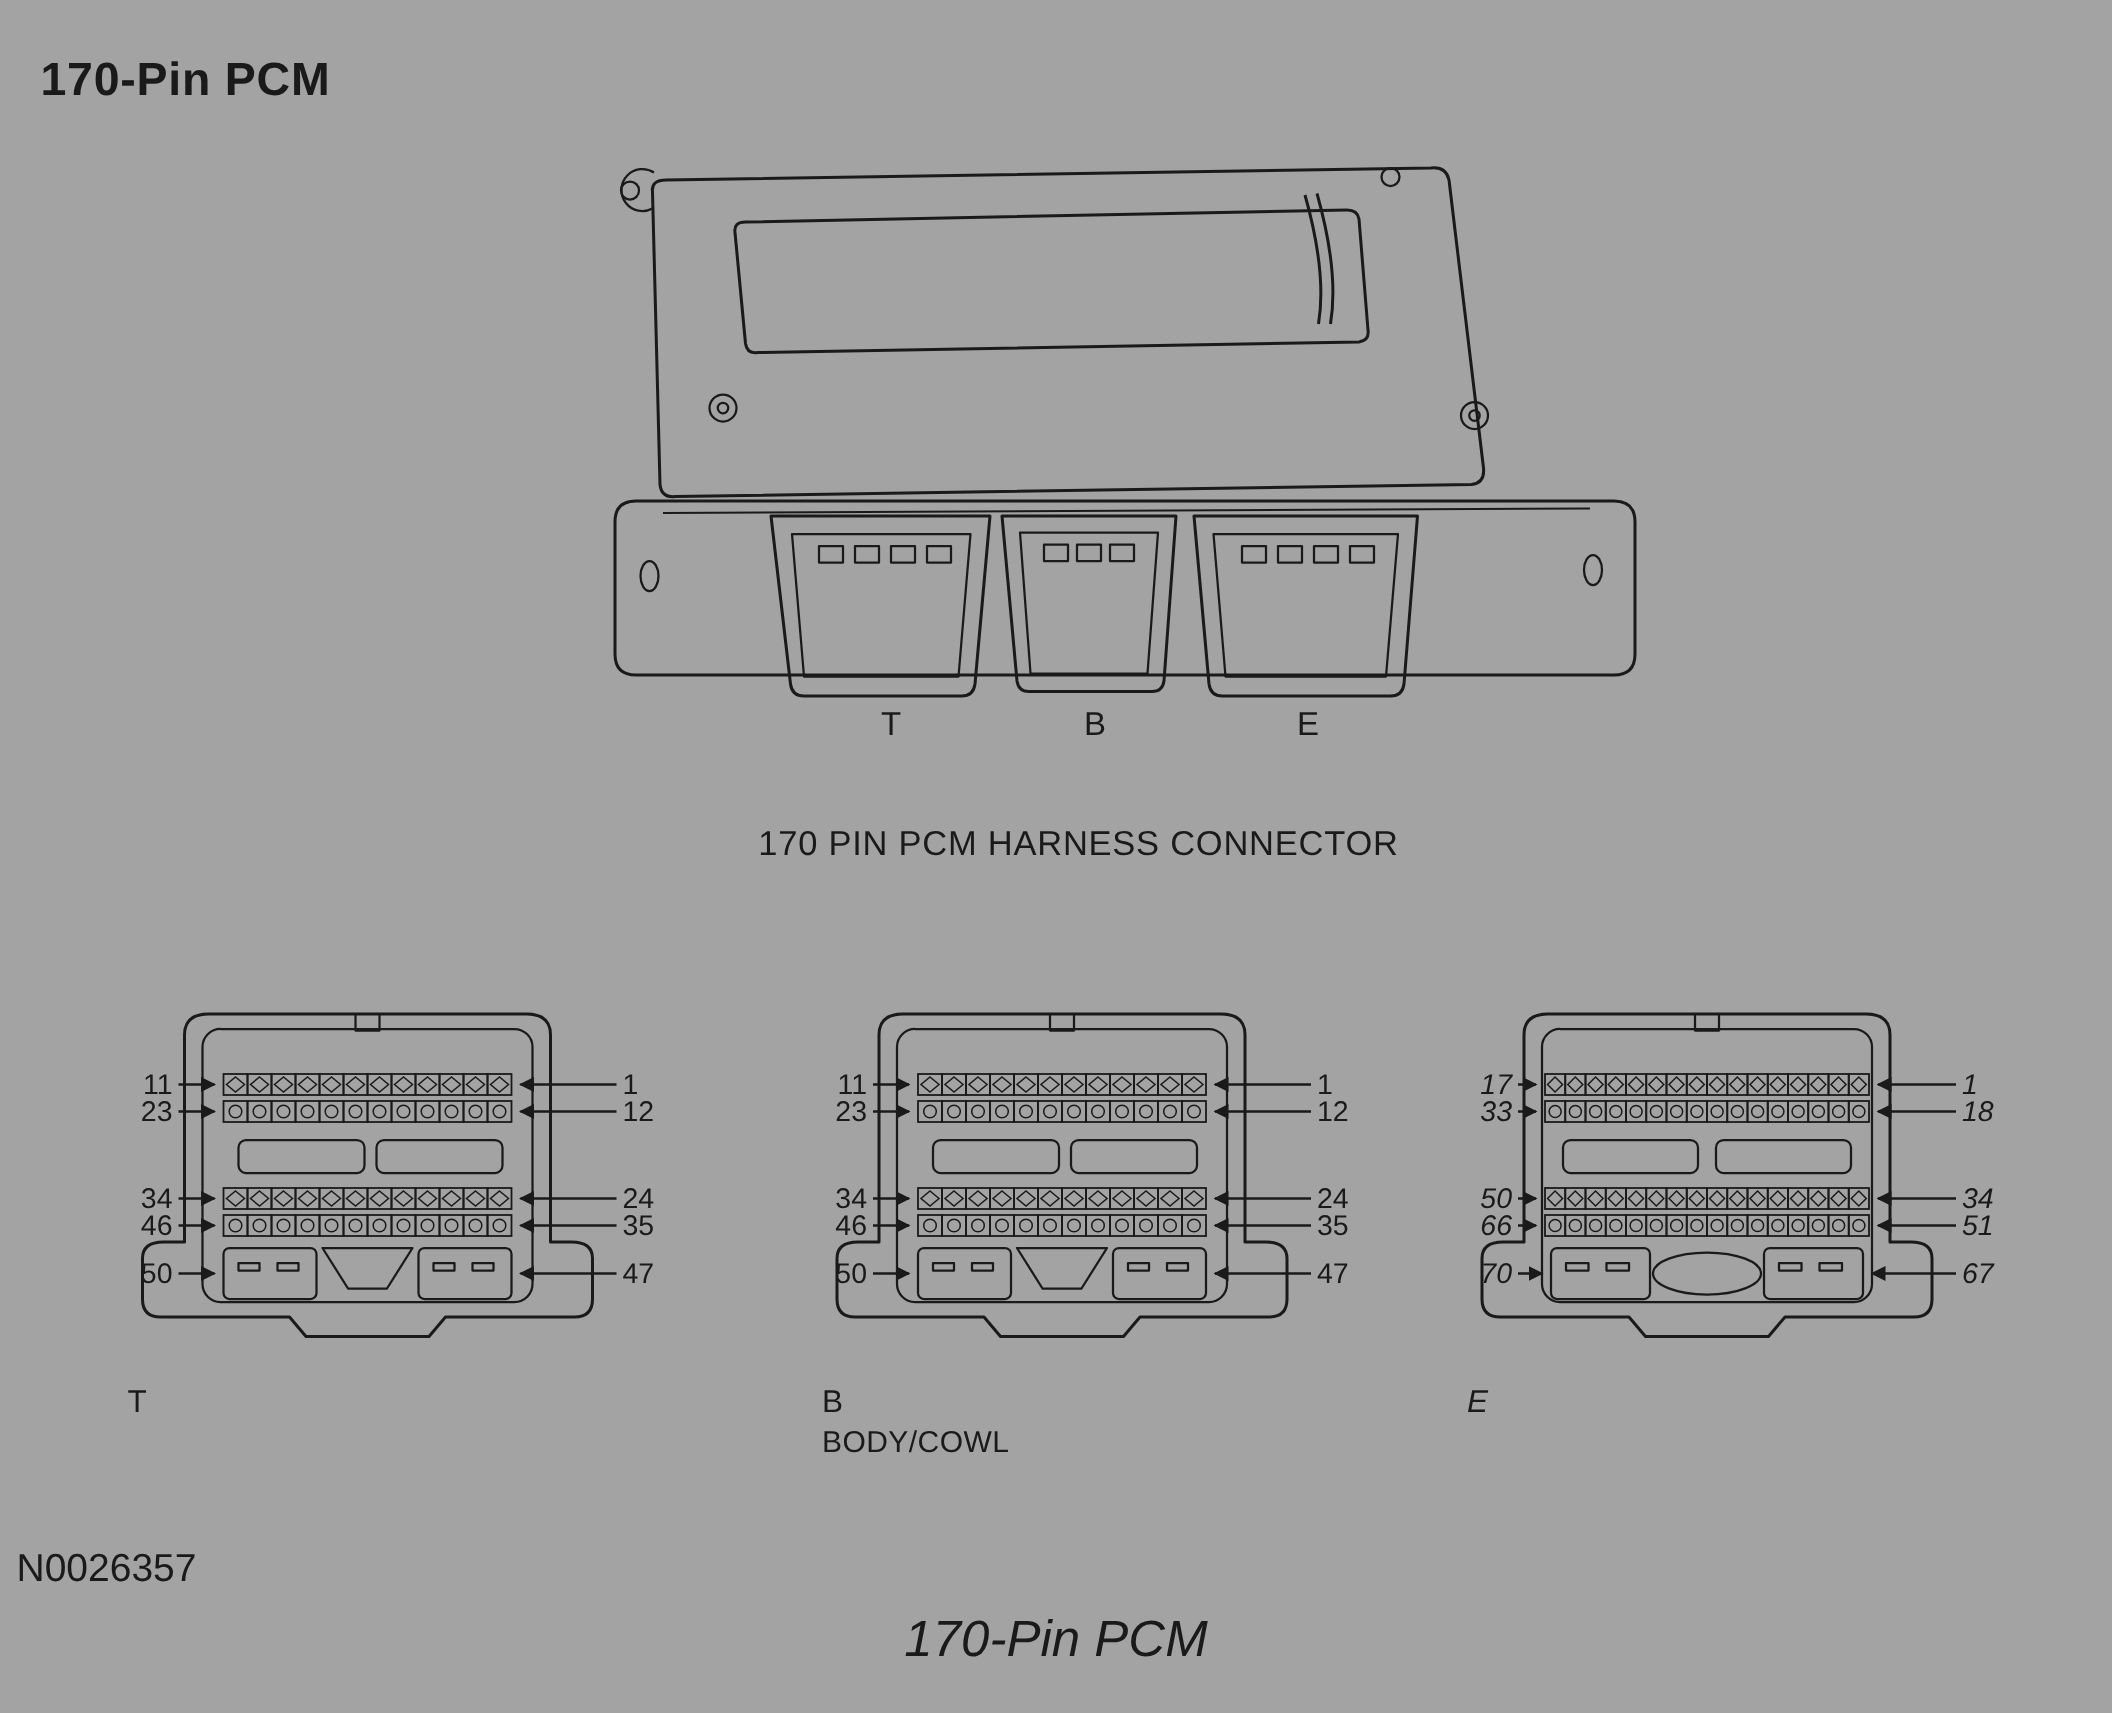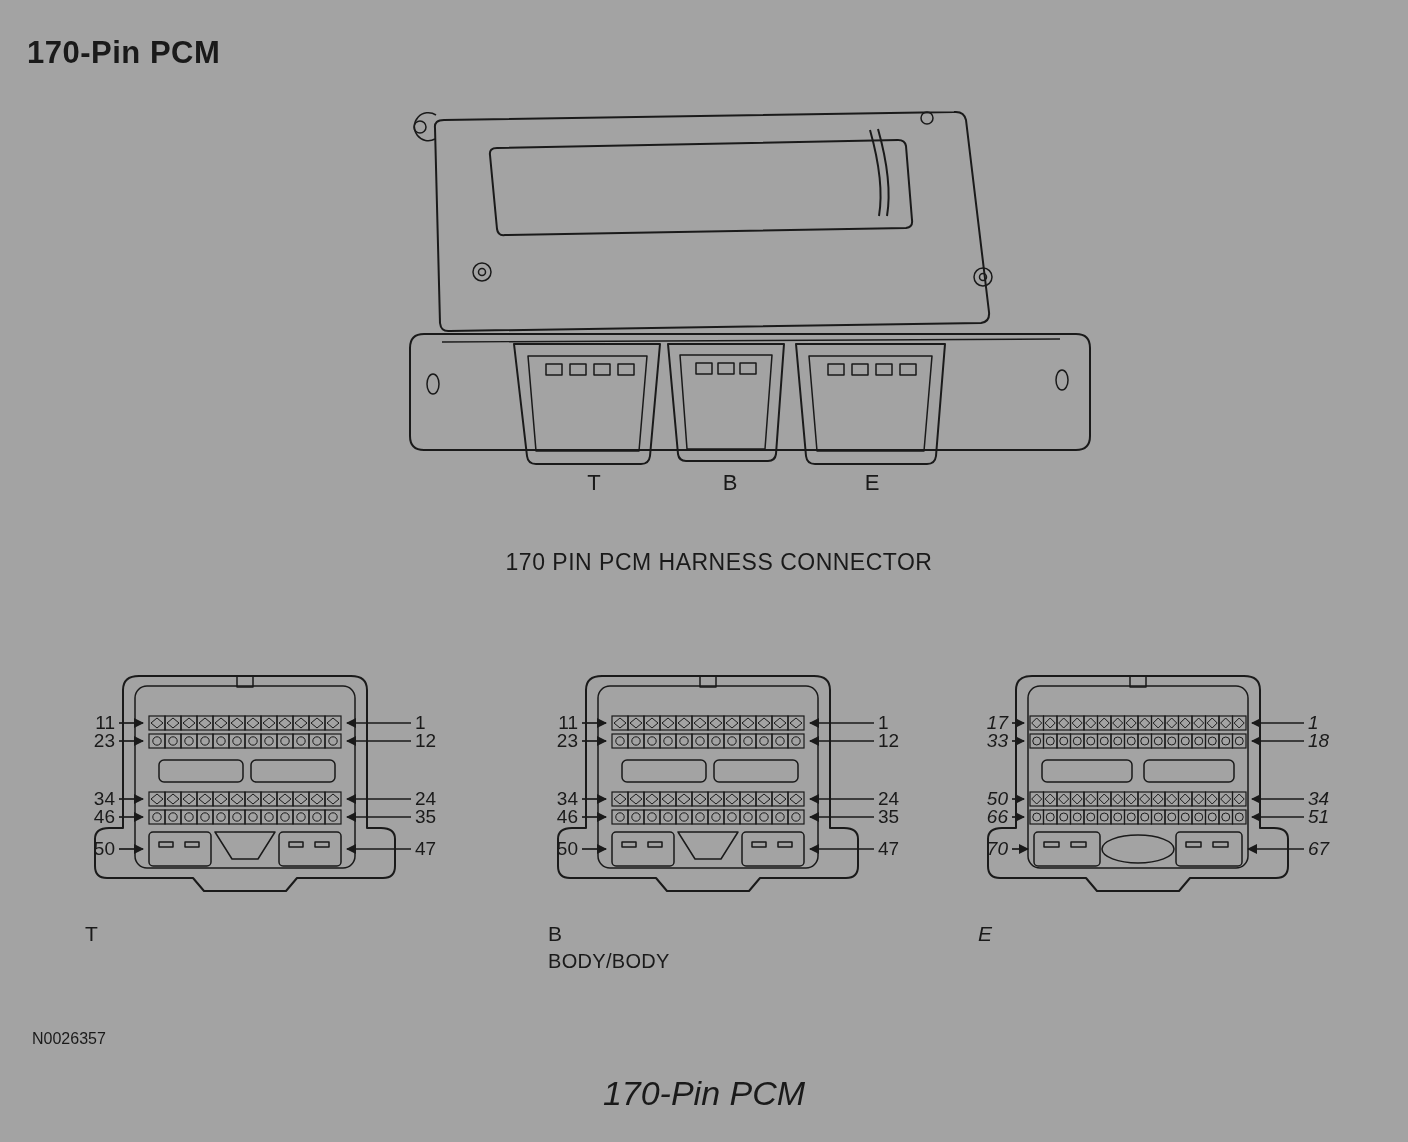--- a/index.html
+++ b/index.html
@@ -12,21 +12,21 @@
   }
   .title { position: absolute; left: 27px; top: 14px; font-size: 31px; font-weight: bold; letter-spacing: .5px; }
   .module-fig { position: absolute; left: 400px; top: 104px; width: 700px; height: 392px; }
   .harness-caption { position: absolute; left: 30px; right: 0; top: 549px; text-align: center; font-size: 23px; letter-spacing: .5px; }
   .connector-fig { position: absolute; width: 360px; text-align: left; }
   .connector-fig.t { left: 85px;  top: 664px; }
   .connector-fig.b { left: 548px; top: 664px; }
   .connector-fig.e { left: 978px; top: 664px; font-style: italic; }
   .conn-letter { margin-top: 14px; font-size: 21px; }
   .conn-name { margin-top: 4px; font-size: 20px; letter-spacing: .3px; }
-  .figure-number { position: absolute; left: 32px; top: 1030px; font-size: 16px; }
+  .figure-number { position: absolute; left: 11px; top: 1030px; font-size: 26px; }
   .figure-caption { position: absolute; left: 0; right: 0; top: 1074px; text-align: center; font-size: 34px; font-style: italic; }
   svg .ln { fill: none; stroke: #1a1a1a; stroke-width: 2; stroke-linejoin: round; }
   svg .ln2 { fill: none; stroke: #1a1a1a; stroke-width: 1.5; stroke-linejoin: round; }
   svg .arrow-g line { stroke: #1a1a1a; stroke-width: 1.7; }
   .pin-num { font-family: "Liberation Sans", sans-serif; font-size: 19px; fill: #1a1a1a; }
   .mod-letter { font-family: "Liberation Sans", sans-serif; font-size: 22px; fill: #1a1a1a; text-anchor: middle; }
 </style>
 </head>
 <body>
 
@@ -276,21 +276,21 @@
         <text class="pin-num" x="30" y="183" text-anchor="end">50</text>
         <text class="pin-num" x="330" y="57">1</text>
         <text class="pin-num" x="330" y="75">12</text>
         <text class="pin-num" x="330" y="133">24</text>
         <text class="pin-num" x="330" y="151">35</text>
         <text class="pin-num" x="330" y="183">47</text>
       </g>
     </svg>
     <figcaption>
       <div class="conn-letter">B</div>
-      <div class="conn-name">BODY/BODY</div>
+      <div class="conn-name">BODY/COWL</div>
     </figcaption>
   </figure>
 
   <figure class="connector-fig e" style="margin:0">
     <svg viewBox="0 0 360 224" width="360" height="240">
       <g class="ln">
         <path d="M54,4 H266 Q282,4 282,18 V156 H296 Q310,156 310,167 V194 Q310,206 298,206 H212 L201,219 H119 L108,206 H22 Q10,206 10,194 V167 Q10,156 24,156 H38 V18 Q38,4 54,4 Z"></path>
         <rect class="ln2" x="50" y="14" width="220" height="182" rx="12"></rect>
         <path class="ln2" d="M152,4 v11 h16 v-11"></path>
       </g>

